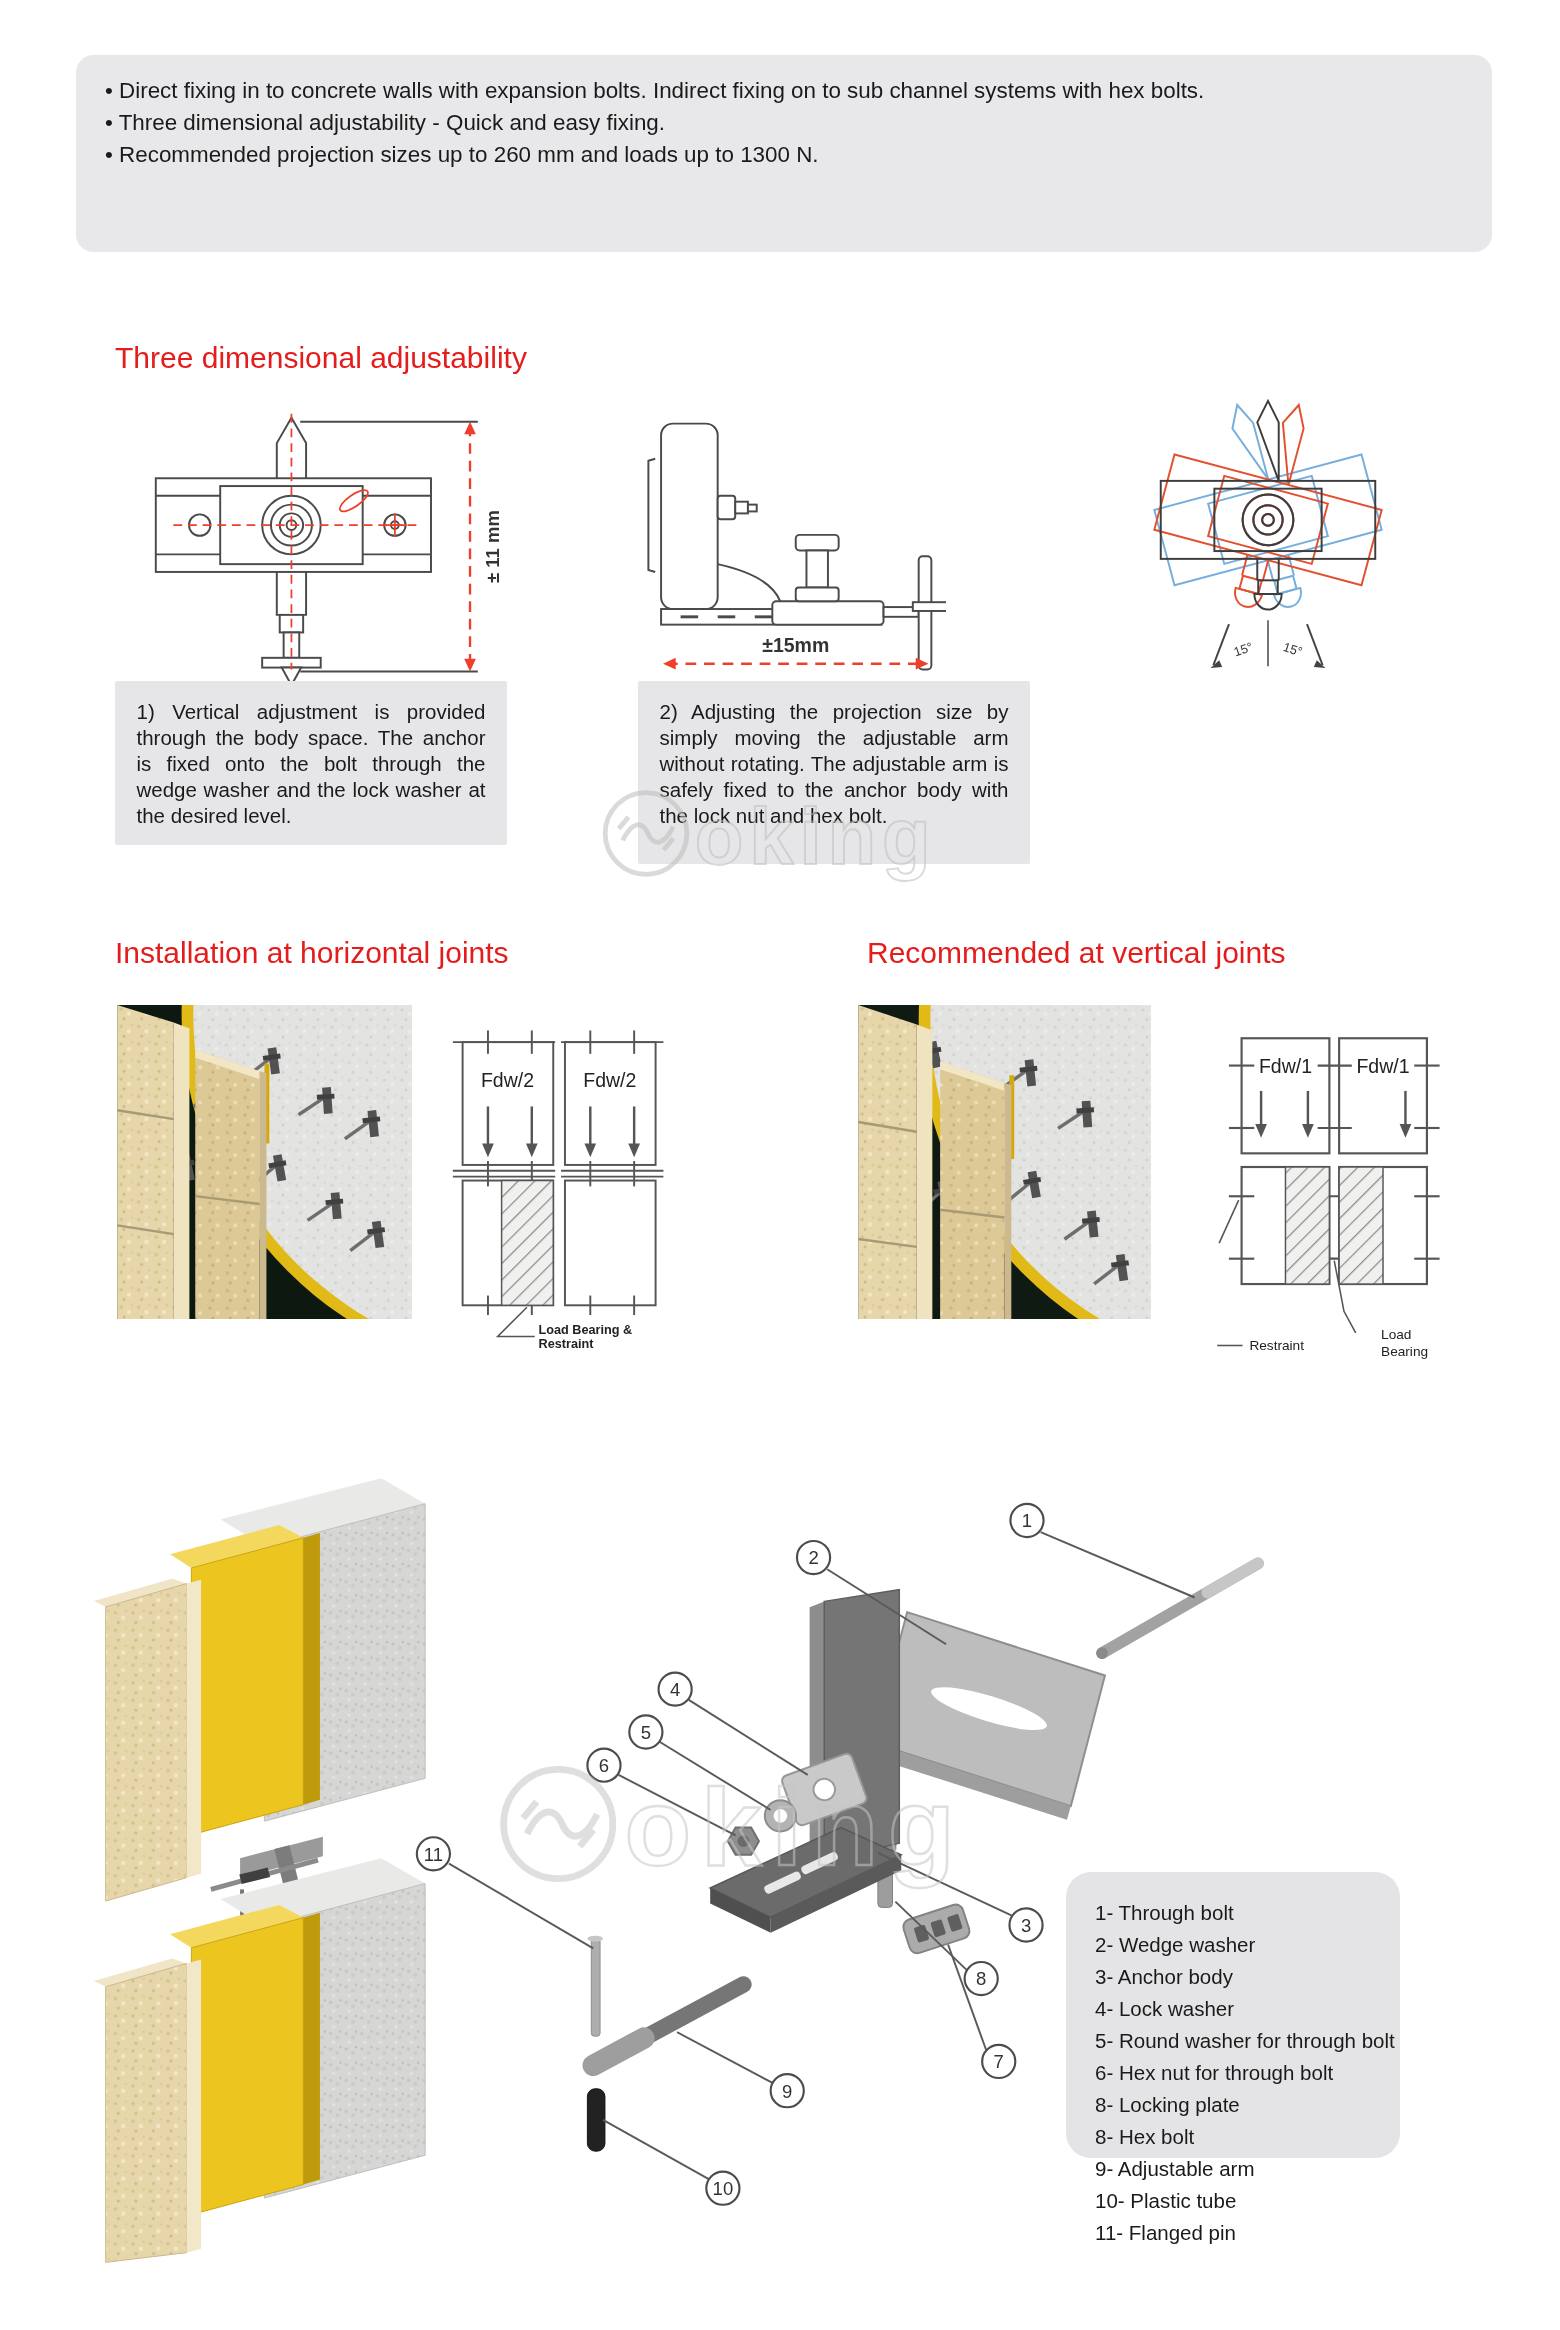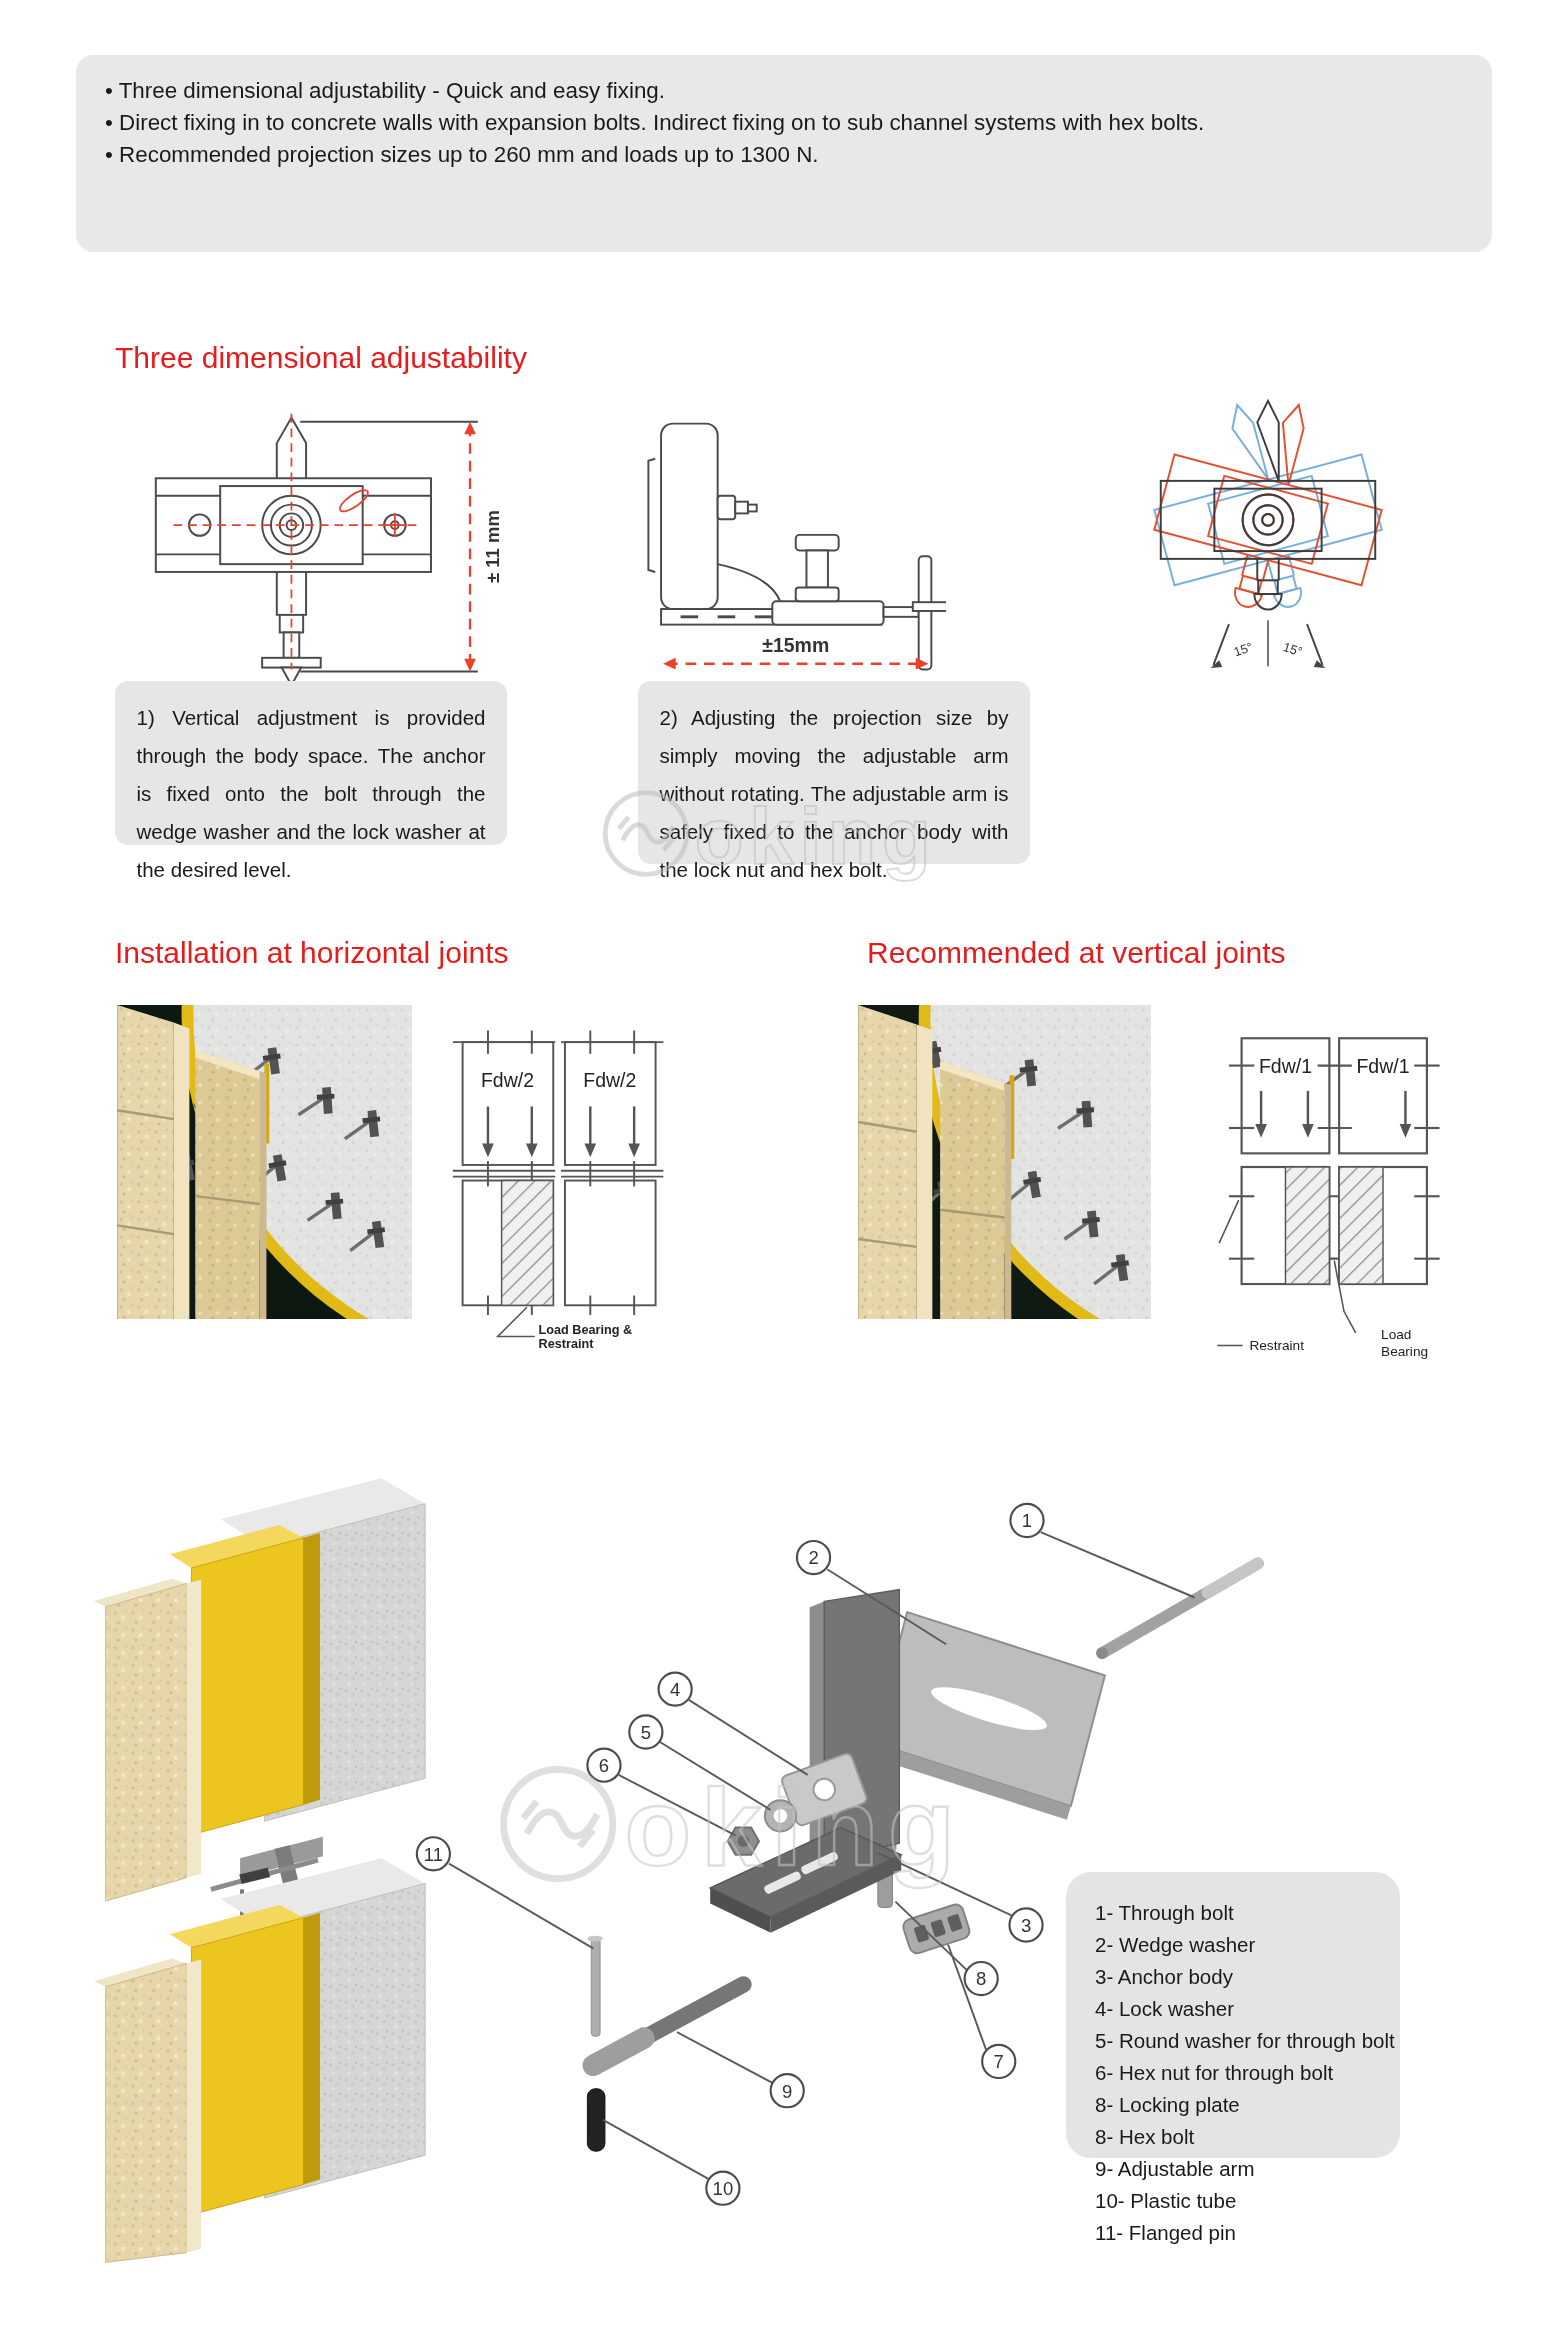--- a/index.html
+++ b/index.html
@@ -6,22 +6,22 @@
   .page{position:relative;width:1560px;height:2331px;background:#ffffff;overflow:hidden;
         font-family:"Liberation Sans","DejaVu Sans",sans-serif;color:#1a1a1a;}
   .absbox{position:absolute;}
   
   .intro-box{left:76px;top:55px;width:1416px;height:197px;background:#e8e8ea;border-radius:17.6px;
              padding:19.5px 29px;box-sizing:border-box;}
   .intro-line{font-size:22.4px;line-height:32px;white-space:nowrap;}
   
   .red-heading{position:absolute;font-size:30px;color:#e41c1c;}
   
-  .cap-box{position:absolute;width:392px;background:#e6e6e8;border-radius:13px;
-           padding:17.6px 21.5px;box-sizing:border-box;font-size:20.5px;line-height:38px;text-align:justify;}
+  .cap-box{position:absolute;width:392px;background:#e6e6e8;border-radius:2px;
+           padding:17.6px 21.5px;box-sizing:border-box;font-size:20.5px;line-height:26px;text-align:justify;}
   
   .parts-box{left:1066px;top:1872px;width:334px;height:286px;background:#e4e4e6;border-radius:25px;
              padding:25px 9.8px 0 29px;box-sizing:border-box;z-index:6;}
   .part-line{font-size:20.5px;line-height:32px;white-space:nowrap;}
   svg{display:block;}
   .lineart{stroke:#4a4a4a;stroke-width:2;fill:none;}
   .wm{position:absolute;opacity:0.55;pointer-events:none;}
   .z1{z-index:1}.z2{z-index:2}.z3{z-index:3}
 </style>
 </head>
@@ -64,22 +64,22 @@
       </pattern>
       <g id="anchg">
         <line x1="-22" y1="13" x2="8" y2="-4" stroke="#6e6e6e" stroke-width="3.5"></line>
         <rect x="4" y="-13" width="9" height="27" fill="#525252"></rect>
         <rect x="-2" y="-6" width="18" height="5" fill="#404040"></rect>
       </g>
     </defs>
   </svg>
 
   <div class="absbox intro-box">
+    <div class="intro-line">• Direct fixing in to concrete walls with expansion bolts. Indirect fixing on to sub channel systems with hex bolts.</div>
     <div class="intro-line">• Three dimensional adjustability - Quick and easy fixing.</div>
-    <div class="intro-line">• Direct fixing in to concrete walls with expansion bolts. Indirect fixing on to sub channel systems with hex bolts.</div>
     <div class="intro-line">• Recommended projection sizes up to 260 mm and loads up to 1300 N.</div>
   </div>
 
   <div class="red-heading" style="left:115px;top:341px;">Three dimensional adjustability</div>
 
   <svg class="absbox" style="left:144px;top:408px;" width="371" height="283" viewBox="0 0 380 290">
     <g class="lineart">
       <polygon points="136,36 151,10 166,36 166,212 136,212" fill="#ffffff"></polygon>
       <rect x="12" y="72" width="282" height="96" fill="#ffffff"></rect>
       <line x1="12" y1="90" x2="294" y2="90"></line>

